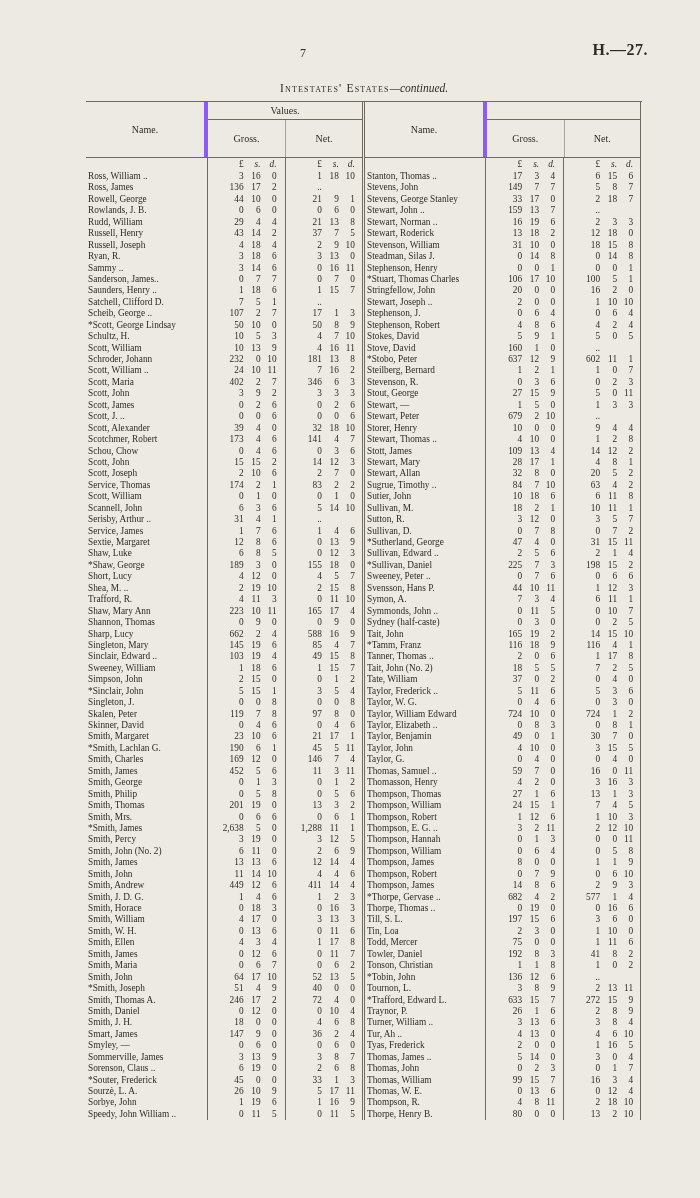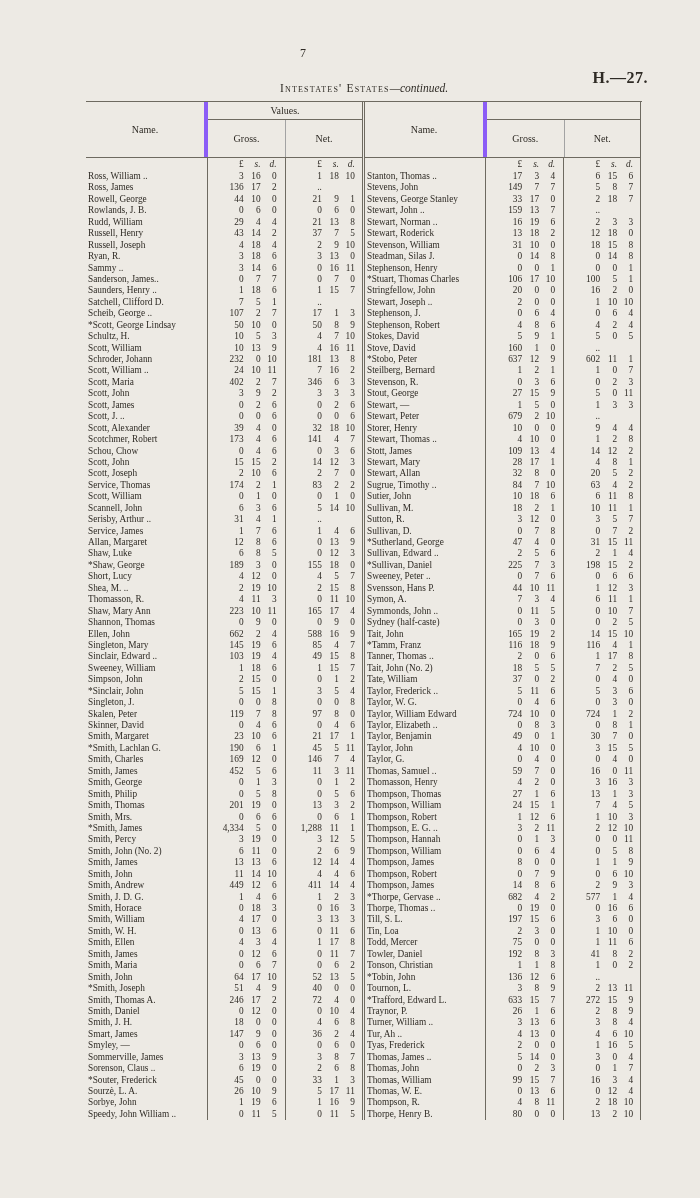--- a/index.html
+++ b/index.html
@@ -5,21 +5,21 @@
   * { margin:0; padding:0; box-sizing:border-box; }
   html,body { width:700px; height:1198px; }
   body {
     background:#edeae4;
     font-family:"Liberation Serif", serif;
     color:#2f2b25;
     position:relative;
     overflow:hidden;
   }
   .page-number { position:absolute; top:46px; left:300px; font-size:12px; }
-  .page-ref { position:absolute; top:41px; right:52px; font-size:16px; font-weight:bold; letter-spacing:.5px;margin-top:28px; }
+  .page-ref { position:absolute; top:41px; right:52px; font-size:16px; font-weight:bold; letter-spacing:.5px; }
   .doc-title { position:absolute; top:82px; left:86px; width:556px; text-align:center; font-size:11.5px; }
   .title-main { font-variant:small-caps; letter-spacing:1.2px;text-align:right; }
   .title-cont { font-style:italic; }
 
   .table { position:absolute; top:101px; left:86px; width:556px; border-top:1px solid #6e6a60; display:flex; }
   .half { width:277px; }
   .half.left  { border-right:1px solid #6e6a60; }
   .half.right { margin-left:1px; border-left:1px solid #6e6a60; border-right:1px solid #6e6a60; }
 
   .thead { display:flex; border-bottom:1px solid #6e6a60; height:56px; font-size:10px; }
@@ -487,21 +487,21 @@
             <span class="s">7</span>
             <span class="d">6</span>
           </div>
           <div class="cm t">
             <span class="p">1</span>
             <span class="s">4</span>
             <span class="d">6</span>
           </div>
         </div>
         <div class="row">
-          <div class="cn">Allan, Margaret</div>
+          <div class="cn">Sextie, Margaret</div>
           <div class="cm g">
             <span class="p">12</span>
             <span class="s">8</span>
             <span class="d">6</span>
           </div>
           <div class="cm t">
             <span class="p">0</span>
             <span class="s">13</span>
             <span class="d">9</span>
           </div>
@@ -552,21 +552,21 @@
             <span class="s">19</span>
             <span class="d">10</span>
           </div>
           <div class="cm t">
             <span class="p">2</span>
             <span class="s">15</span>
             <span class="d">8</span>
           </div>
         </div>
         <div class="row">
-          <div class="cn">Thomasson, R.</div>
+          <div class="cn">Trafford, R.</div>
           <div class="cm g">
             <span class="p">4</span>
             <span class="s">11</span>
             <span class="d">3</span>
           </div>
           <div class="cm t">
             <span class="p">0</span>
             <span class="s">11</span>
             <span class="d">10</span>
           </div>
@@ -591,21 +591,21 @@
             <span class="s">9</span>
             <span class="d">0</span>
           </div>
           <div class="cm t">
             <span class="p">0</span>
             <span class="s">9</span>
             <span class="d">0</span>
           </div>
         </div>
         <div class="row">
-          <div class="cn">Ellen, John</div>
+          <div class="cn">Sharp, Lucy</div>
           <div class="cm g">
             <span class="p">662</span>
             <span class="s">2</span>
             <span class="d">4</span>
           </div>
           <div class="cm t">
             <span class="p">588</span>
             <span class="s">16</span>
             <span class="d">9</span>
           </div>
@@ -814,21 +814,21 @@
           </div>
           <div class="cm t">
             <span class="p">0</span>
             <span class="s">6</span>
             <span class="d">1</span>
           </div>
         </div>
         <div class="row">
           <div class="cn">*Smith, James</div>
           <div class="cm g">
-            <span class="p">4,334</span>
+            <span class="p">2,638</span>
             <span class="s">5</span>
             <span class="d">0</span>
           </div>
           <div class="cm t">
             <span class="p">1,288</span>
             <span class="s">11</span>
             <span class="d">1</span>
           </div>
         </div>
         <div class="row">

